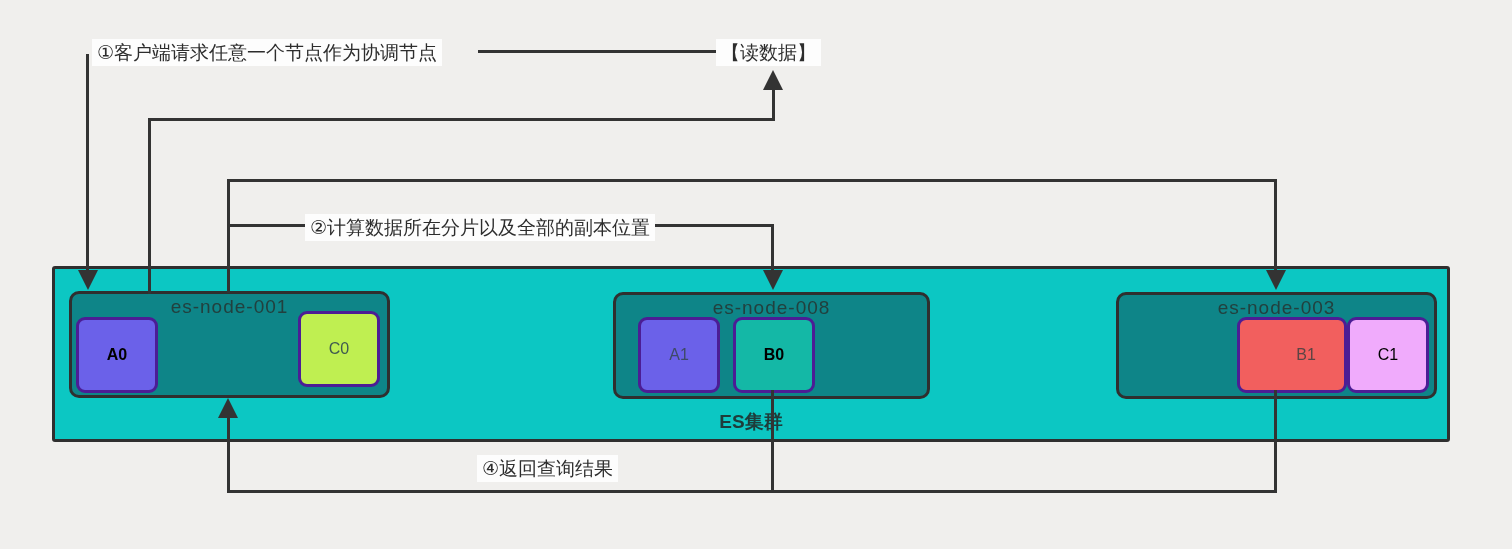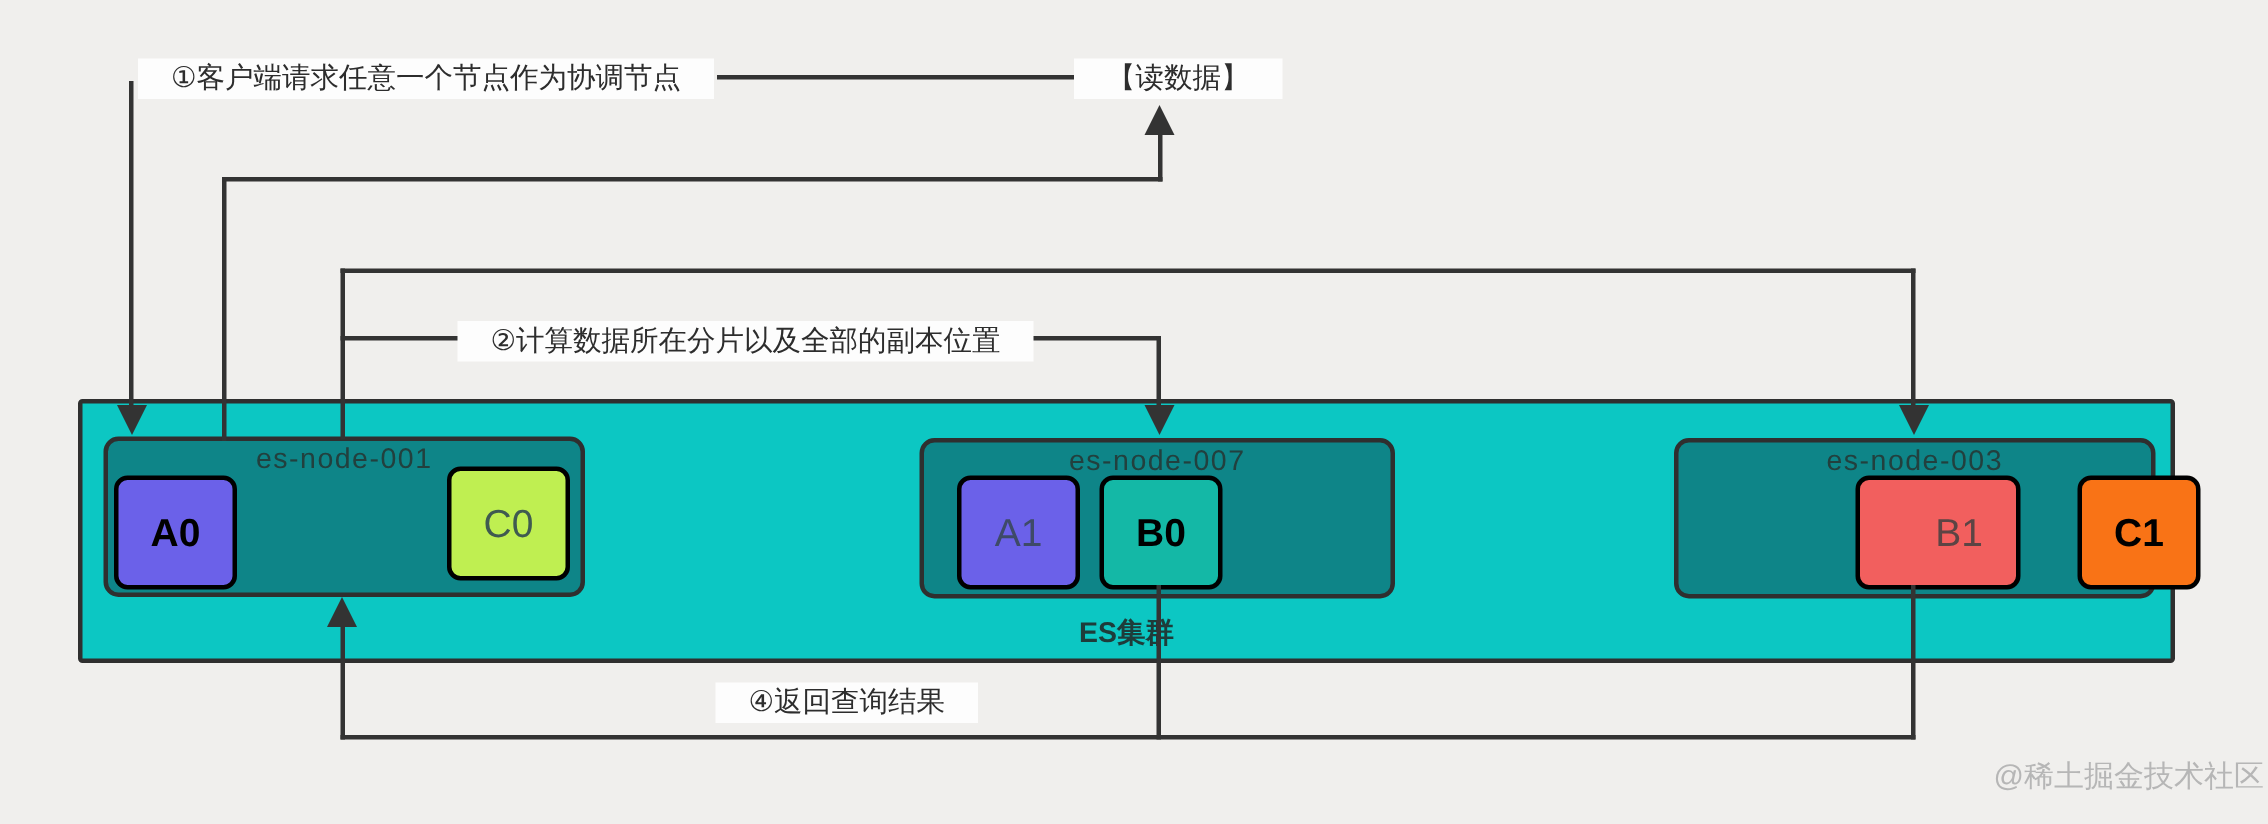--- a/index.html
+++ b/index.html
@@ -9,35 +9,35 @@
   
   .ln{position:absolute;background:var(--line,#333);z-index:40;}
   .hl{height:3px;}
   .vl{width:3px;}
   .arr{position:absolute;width:0;height:0;z-index:41;}
   .arr-down{border-left:10px solid transparent;border-right:10px solid transparent;border-top:20px solid var(--line,#333);}
   .arr-up  {border-left:10px solid transparent;border-right:10px solid transparent;border-bottom:20px solid var(--line,#333);}
 
   
   .flow-label{position:absolute;z-index:50;background:var(--label-bg,#fdfdfd);color:#2d2d2d;
-    font-size:19px;line-height:25px;padding:1px 22px;white-space:nowrap;}
+    font-size:19px;line-height:25px;padding:1px 5px;white-space:nowrap;}
 
   
   .cluster{position:absolute;left:52px;top:266px;width:1392px;height:170px;
     background:var(--cluster-bg,#0cc7c3);border:3px solid #2f2f2f;border-radius:3px;z-index:10;}
   .cluster-label{position:absolute;left:0;right:0;bottom:4px;text-align:center;
     font-size:19px;font-weight:700;color:#1e3c3a;z-index:12;}
   .node{position:absolute;height:101px;background:var(--node-bg,#0e8588);
     border:3px solid #2f2f2f;border-radius:10px;z-index:20;}
   #node-1{left:69px;top:291px;width:315px;}
   #node-2{left:613px;top:292px;width:311px;}
   #node-3{left:1116px;top:292px;width:315px;}
   .node-name{text-align:center;font-size:19px;color:#22403e;margin-top:2px;letter-spacing:1px;}
-  .shard{position:absolute;width:76px;height:70px;border:3px solid #000000;border-radius:9px;
-    display:flex;align-items:center;justify-content:center;font-size:26px;z-index:30;}
+  .shard{position:absolute;width:76px;height:70px;border:3px solid #4c1d95;border-radius:9px;
+    display:flex;align-items:center;justify-content:center;font-size:16px;z-index:30;}
   #shard-a0{left:76px;  top:317px;}
   #shard-c0{left:298px; top:311px;}
   #shard-a1{left:622px; top:317px;margin-left:16px;}
   #shard-b0{left:733px; top:317px;}
   #shard-b1{left:1237px;top:317px;padding-left:28px;}
   #shard-c1{left:1347px;top:317px;}
 
   .watermark{position:absolute;left:1329px;top:504px;font-size:20px;color:var(--watermark,#b6b6b6);z-index:60;}
 </style>
 </head>
@@ -75,27 +75,26 @@
   <span class="flow-label" style="left:477px;top:455px;">④返回查询结果</span>
 
   <div class="cluster">
     <div class="cluster-label">ES集群</div>
   </div>
 
   <div class="node" id="node-1">
     <div class="node-name">es-node-001</div>
   </div>
   <div class="node" id="node-2">
-    <div class="node-name">es-node-007</div>
+    <div class="node-name">es-node-008</div>
   </div>
   <div class="node" id="node-3">
     <div class="node-name">es-node-003</div>
   </div>
 
   <div class="shard" id="shard-a0" style="background-color: rgb(107, 97, 233); color: rgb(0, 0, 0); font-weight: 700;">A0</div>
   <div class="shard" id="shard-c0" style="background-color: rgb(191, 239, 81); color: rgb(63, 90, 80); font-weight: 400;">C0</div>
   <div class="shard" id="shard-a1" style="background-color: rgb(107, 97, 233); color: rgb(62, 74, 104); font-weight: 400;">A1</div>
   <div class="shard" id="shard-b0" style="background-color: #14b8a6; color: rgb(0, 0, 0); font-weight: 700;">B0</div>
   <div class="shard" id="shard-b1" style="background-color: rgb(242, 95, 94); color: rgb(92, 68, 68); font-weight: 400;">B1</div>
-  <div class="shard" id="shard-c1" style="background-color: #f97316; color: rgb(0, 0, 0); font-weight: 700; margin-left: 38px;">C1</div>
+  <div class="shard" id="shard-c1" style="background-color: #f0abfc; color: rgb(0, 0, 0); font-weight: 400;">C1</div>
 
-  <span class="watermark">@稀土掘金技术社区</span>
 </div>
 
 </body></html>

